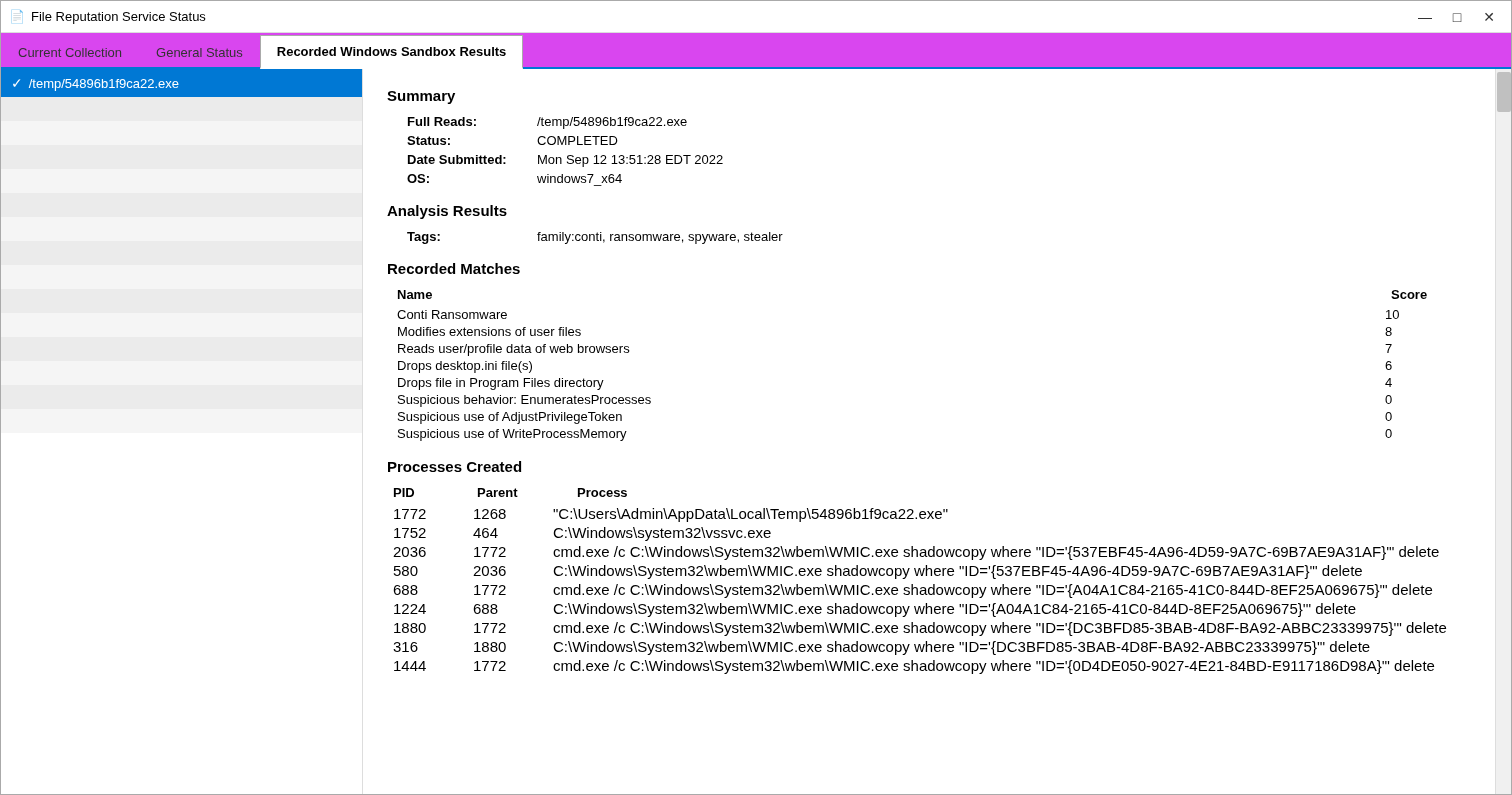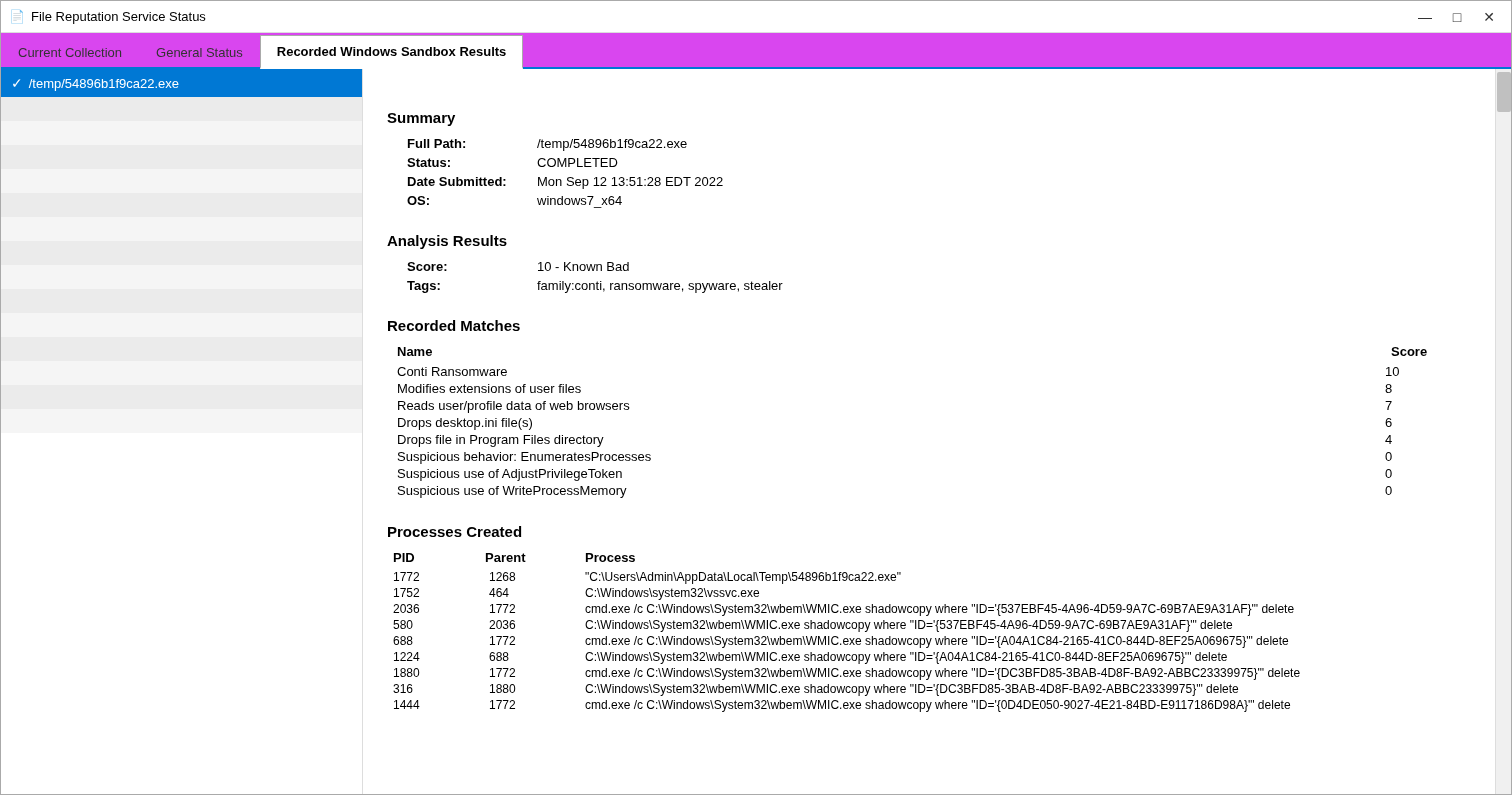--- a/index.html
+++ b/index.html
@@ -137,21 +137,21 @@
       margin: 1px;
       border-radius: 2px;
       position: absolute;
       top: 2px;
     }
     .section-title {
       font-size: 15px;
       font-weight: 600;
       color: #000;
       margin-bottom: 10px;
-      margin-top: 24px;
+      margin-top: 2px;
     }
     .detail-table {
       margin-bottom: 16px;
       padding-left: 20px;
     }
     .detail-row {
       display: flex;
       margin-bottom: 4px;
       align-items: baseline;
     }
@@ -197,34 +197,33 @@
       width: 100%;
     }
     .proc-header {
       display: flex;
       font-weight: 600;
       font-size: 13px;
       margin-bottom: 4px;
       padding-left: 6px;
     }
     .proc-col-pid {
-      width: 92px;
+      width: 84px;
     }
     .proc-col-parent {
       width: 100px;
     }
     .proc-col-process {
       flex: 1;
     }
     .proc-row {
       display: flex;
-      font-size: 12px;
+      font-size: 15px;
       padding: 1px 6px;
-      align-items: center;
-      gap: 16px;
+      align-items: flex-start;
     }
     .proc-row .proc-col-pid {
       width: 80px;
     }
     .proc-row .proc-col-parent {
       width: 80px;
     }
     .proc-row .proc-col-process {
       flex: 1;
       word-break: break-all;
@@ -281,45 +280,41 @@
       <div class="sidebar-item empty"></div>
       <div class="sidebar-item empty"></div>
     </div>
 
     <div class="detail-panel">
 
       <div>
         <div class="section-title">Summary</div>
         <div class="detail-table">
           <div class="detail-row">
-            <span class="detail-label">Full Path:</span>
+            <span class="detail-label">Full Reads:</span>
             <span class="detail-value">/temp/54896b1f9ca22.exe</span>
           </div>
           <div class="detail-row">
             <span class="detail-label">Status:</span>
             <span class="detail-value">COMPLETED</span>
           </div>
           <div class="detail-row">
             <span class="detail-label">Date Submitted:</span>
             <span class="detail-value">Mon Sep 12 13:51:28 EDT 2022</span>
           </div>
           <div class="detail-row">
             <span class="detail-label">OS:</span>
             <span class="detail-value">windows7_x64</span>
           </div>
         </div>
       </div>
 
       <div>
         <div class="section-title">Analysis Results</div>
         <div class="detail-table">
-          <div class="detail-row">
-            <span class="detail-label">Score:</span>
-            <span class="detail-value">10 - Known Bad</span>
-          </div>
           <div class="detail-row">
             <span class="detail-label">Tags:</span>
             <span class="detail-value">family:conti, ransomware, spyware, stealer</span>
           </div>
         </div>
       </div>
 
       <div>
         <div class="section-title">Recorded Matches</div>
         <div class="sig-table">

